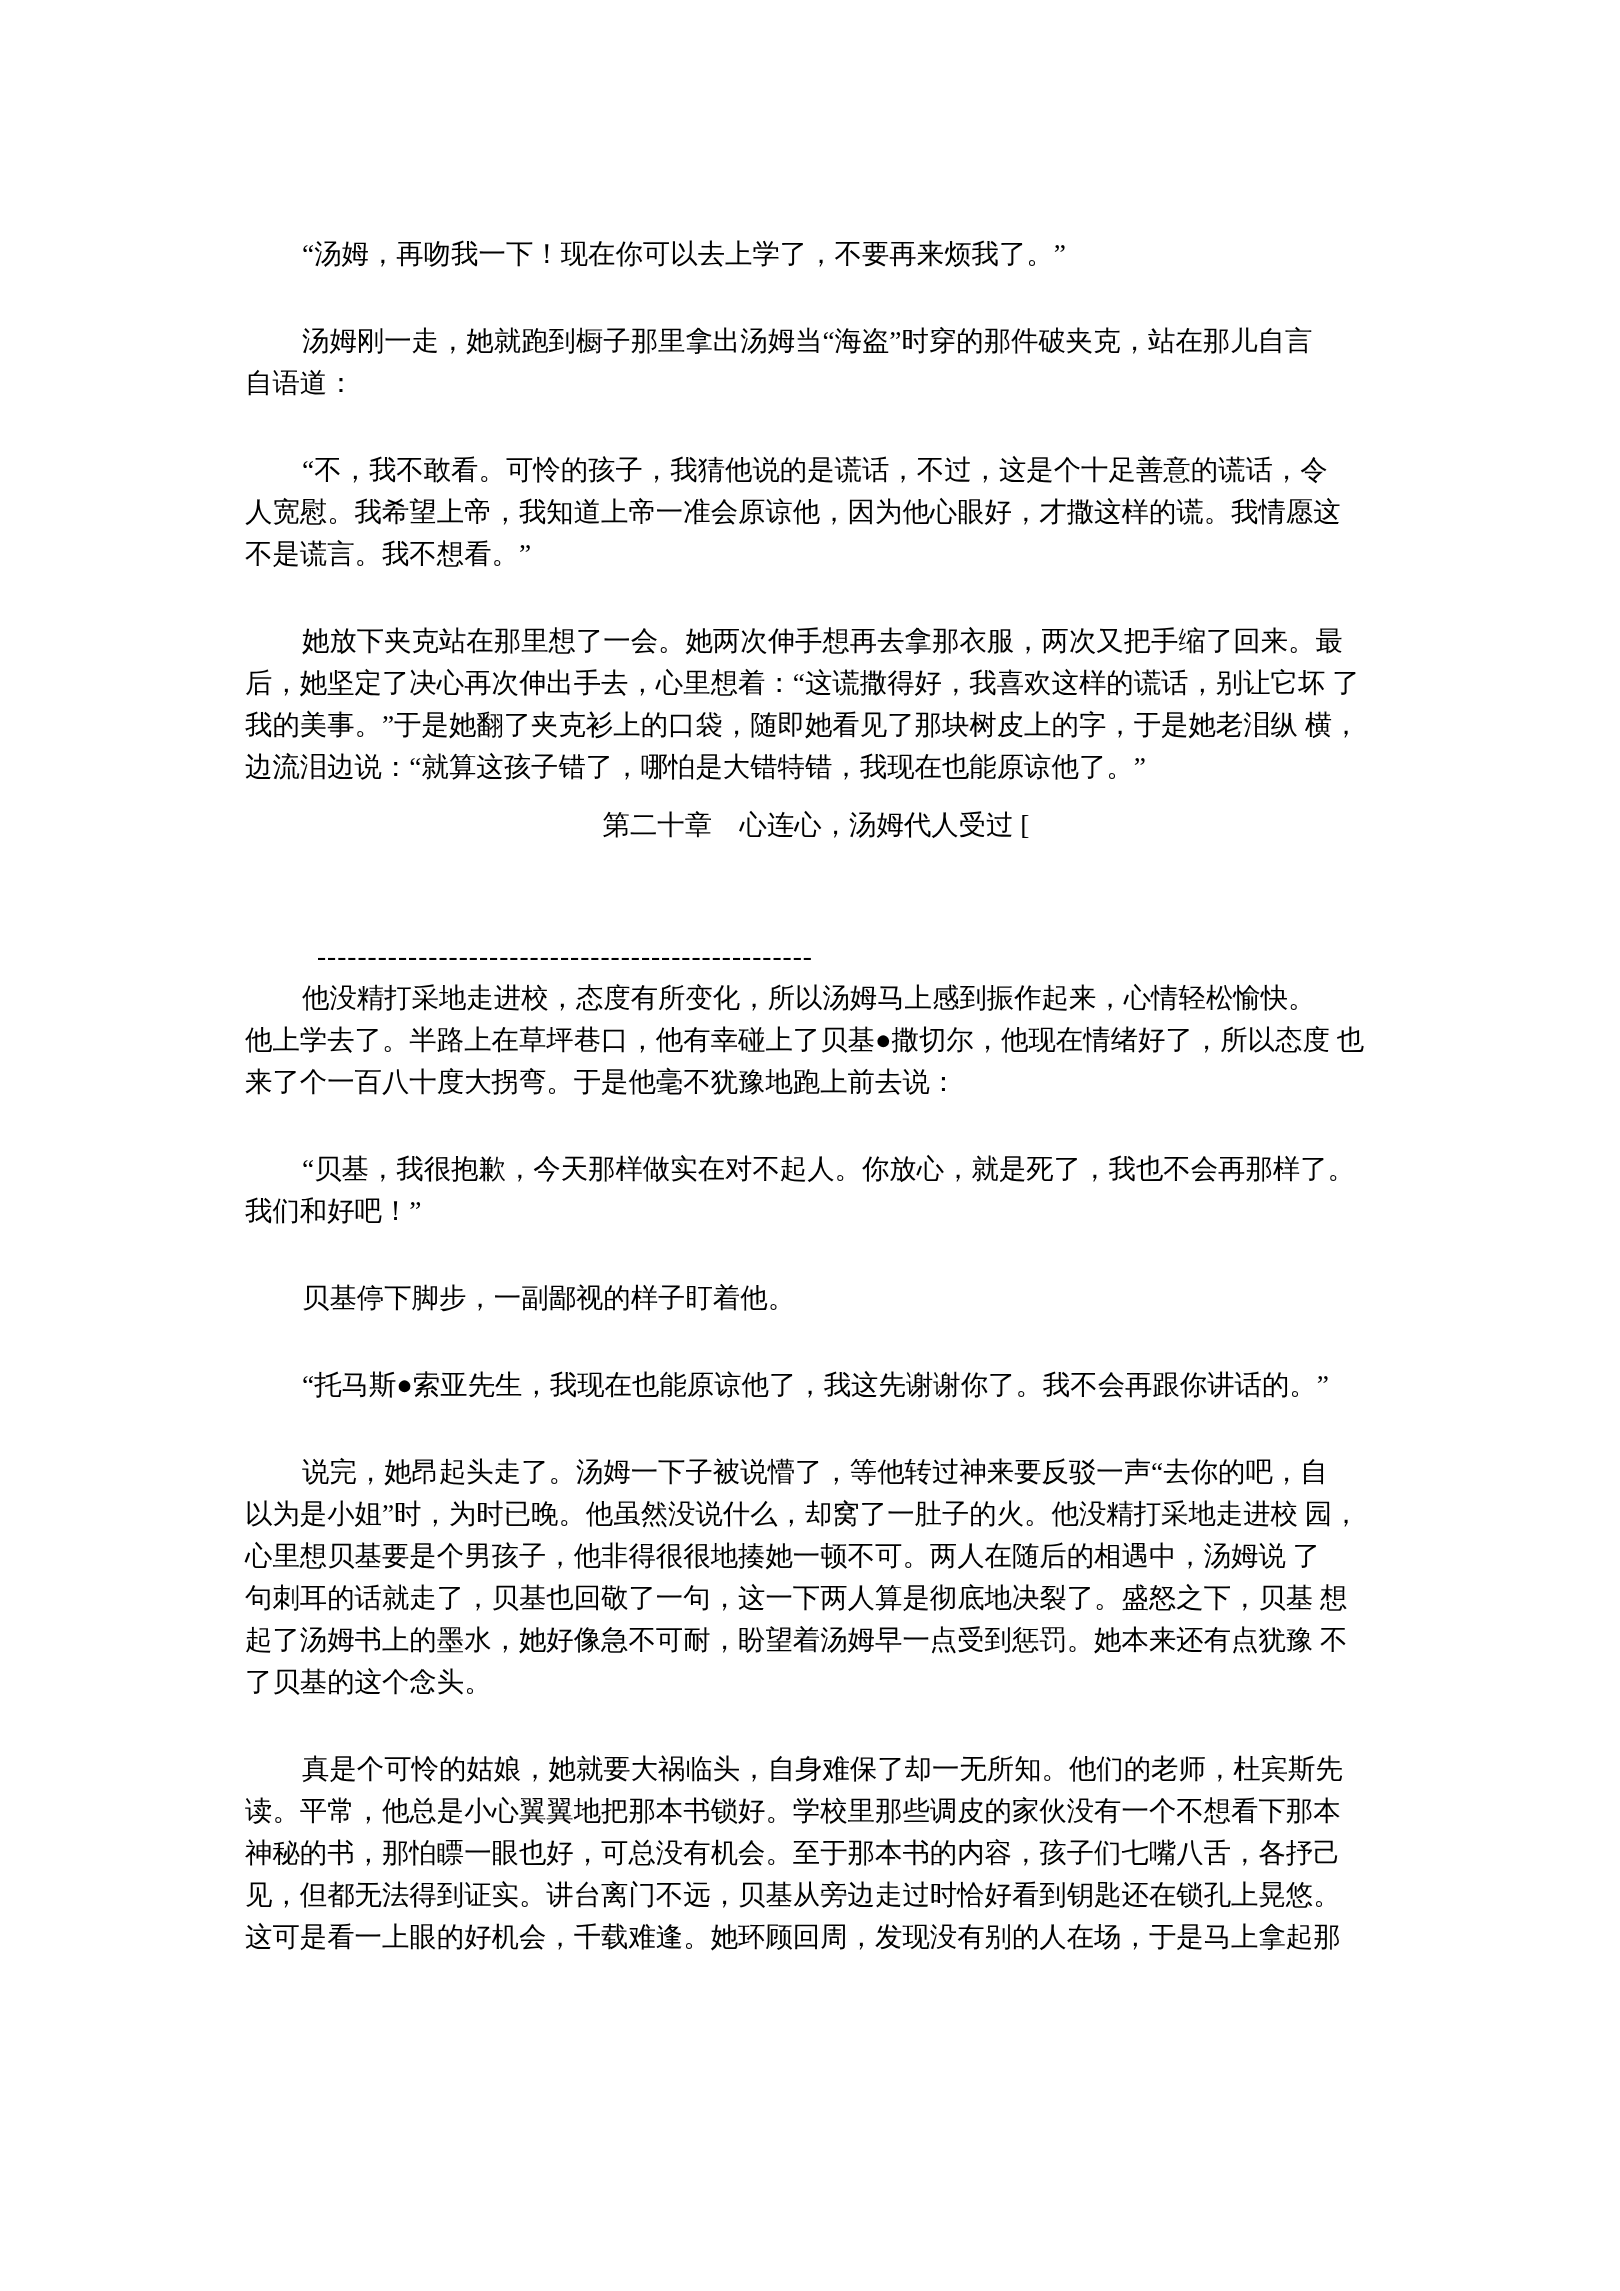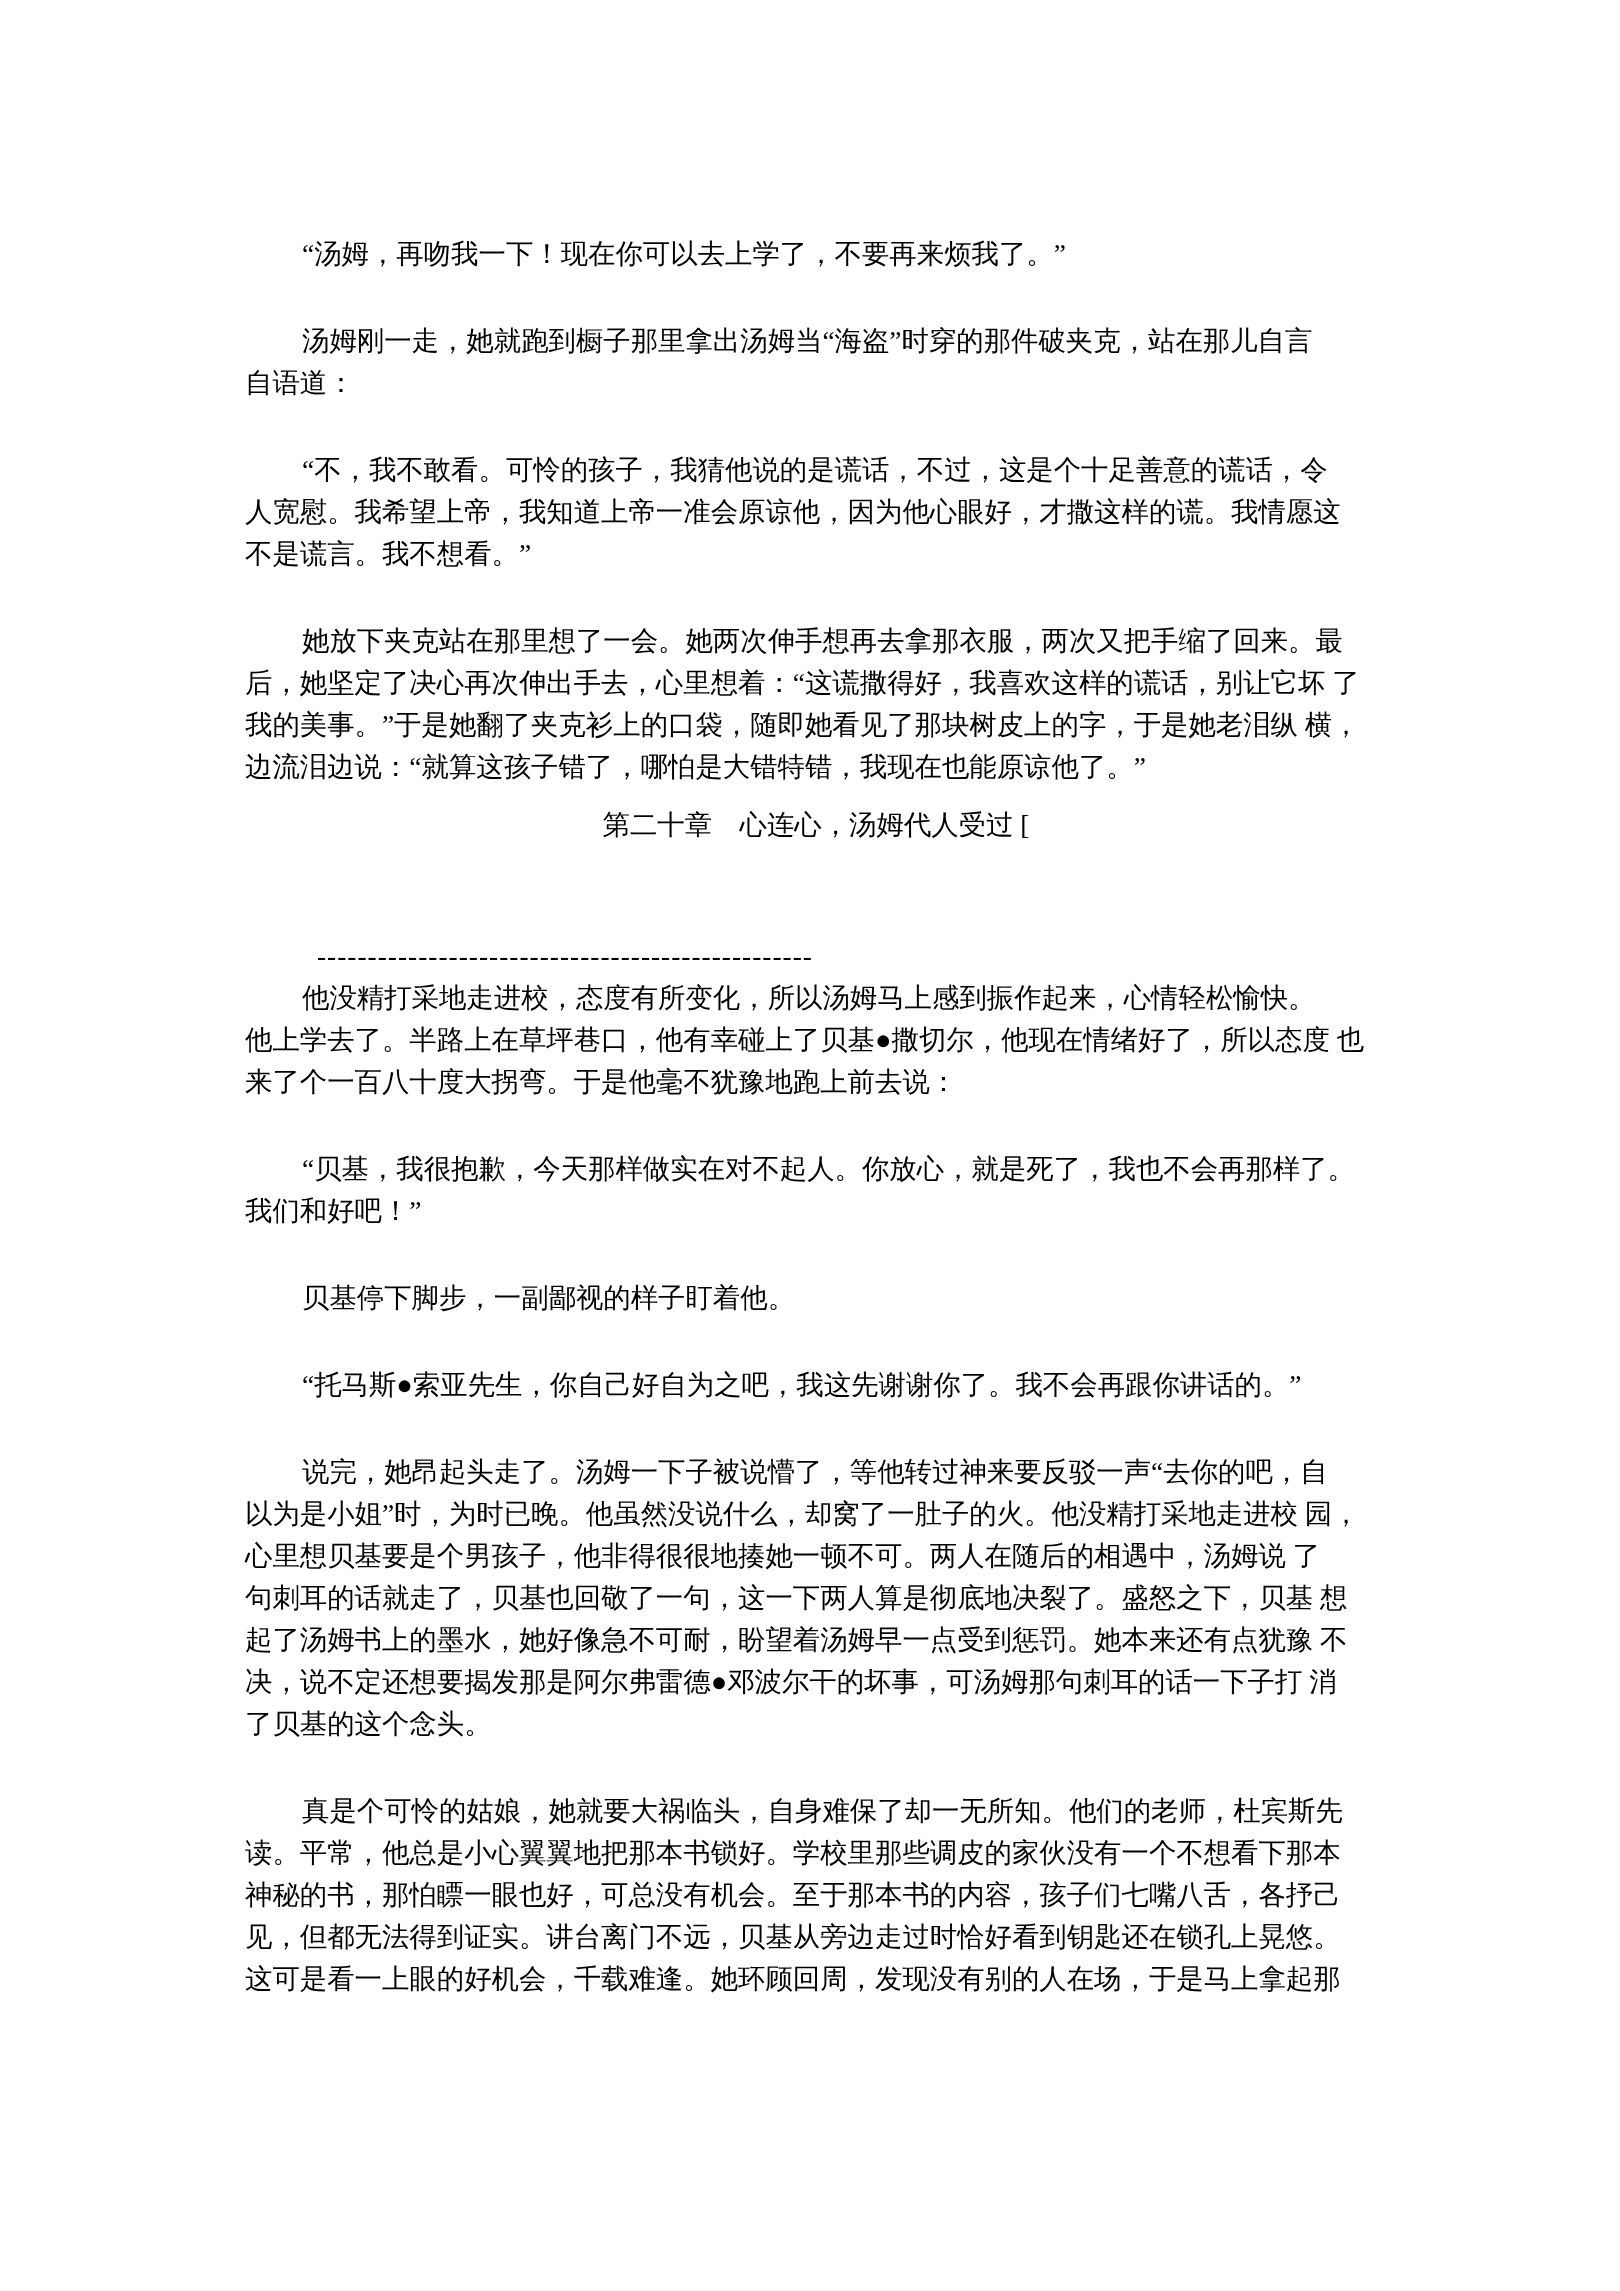--- a/index.html
+++ b/index.html
@@ -74,30 +74,29 @@
   <div class="para">
     <div class="line first">“贝基，我很抱歉，今天那样做实在对不起人。你放心，就是死了，我也不会再那样了。</div>
     <div class="line">我们和好吧！”</div>
   </div>
 
   <div class="para">
     <div class="line first">贝基停下脚步，一副鄙视的样子盯着他。</div>
   </div>
 
   <div class="para">
-    <div class="line first">“托马斯●索亚先生，你自己好自为之吧，我这先谢谢你了。我不会再跟你讲话的。”</div>
+    <div class="line first">“托马斯●索亚先生，我现在也能原谅他了，我这先谢谢你了。我不会再跟你讲话的。”</div>
   </div>
 
   <div class="para">
     <div class="line first">说完，她昂起头走了。汤姆一下子被说懵了，等他转过神来要反驳一声“去你的吧，自</div>
     <div class="line">以为是小姐”时，为时已晚。他虽然没说什么，却窝了一肚子的火。他没精打采地走进校 园，</div>
     <div class="line">心里想贝基要是个男孩子，他非得很很地揍她一顿不可。两人在随后的相遇中，汤姆说 了</div>
     <div class="line">句刺耳的话就走了，贝基也回敬了一句，这一下两人算是彻底地决裂了。盛怒之下，贝基 想</div>
     <div class="line">起了汤姆书上的墨水，她好像急不可耐，盼望着汤姆早一点受到惩罚。她本来还有点犹豫 不</div>
-    <div class="line">决，说不定还想要揭发那是阿尔弗雷德●邓波尔干的坏事，可汤姆那句刺耳的话一下子打 消</div>
     <div class="line">了贝基的这个念头。</div>
   </div>
 
   <div class="para">
     <div class="line first">真是个可怜的姑娘，她就要大祸临头，自身难保了却一无所知。他们的老师，杜宾斯先</div>
     <div class="line">读。平常，他总是小心翼翼地把那本书锁好。学校里那些调皮的家伙没有一个不想看下那本</div>
     <div class="line">神秘的书，那怕瞟一眼也好，可总没有机会。至于那本书的内容，孩子们七嘴八舌，各抒己</div>
     <div class="line">见，但都无法得到证实。讲台离门不远，贝基从旁边走过时恰好看到钥匙还在锁孔上晃悠。</div>
     <div class="line">这可是看一上眼的好机会，千载难逢。她环顾回周，发现没有别的人在场，于是马上拿起那</div>
   </div>

